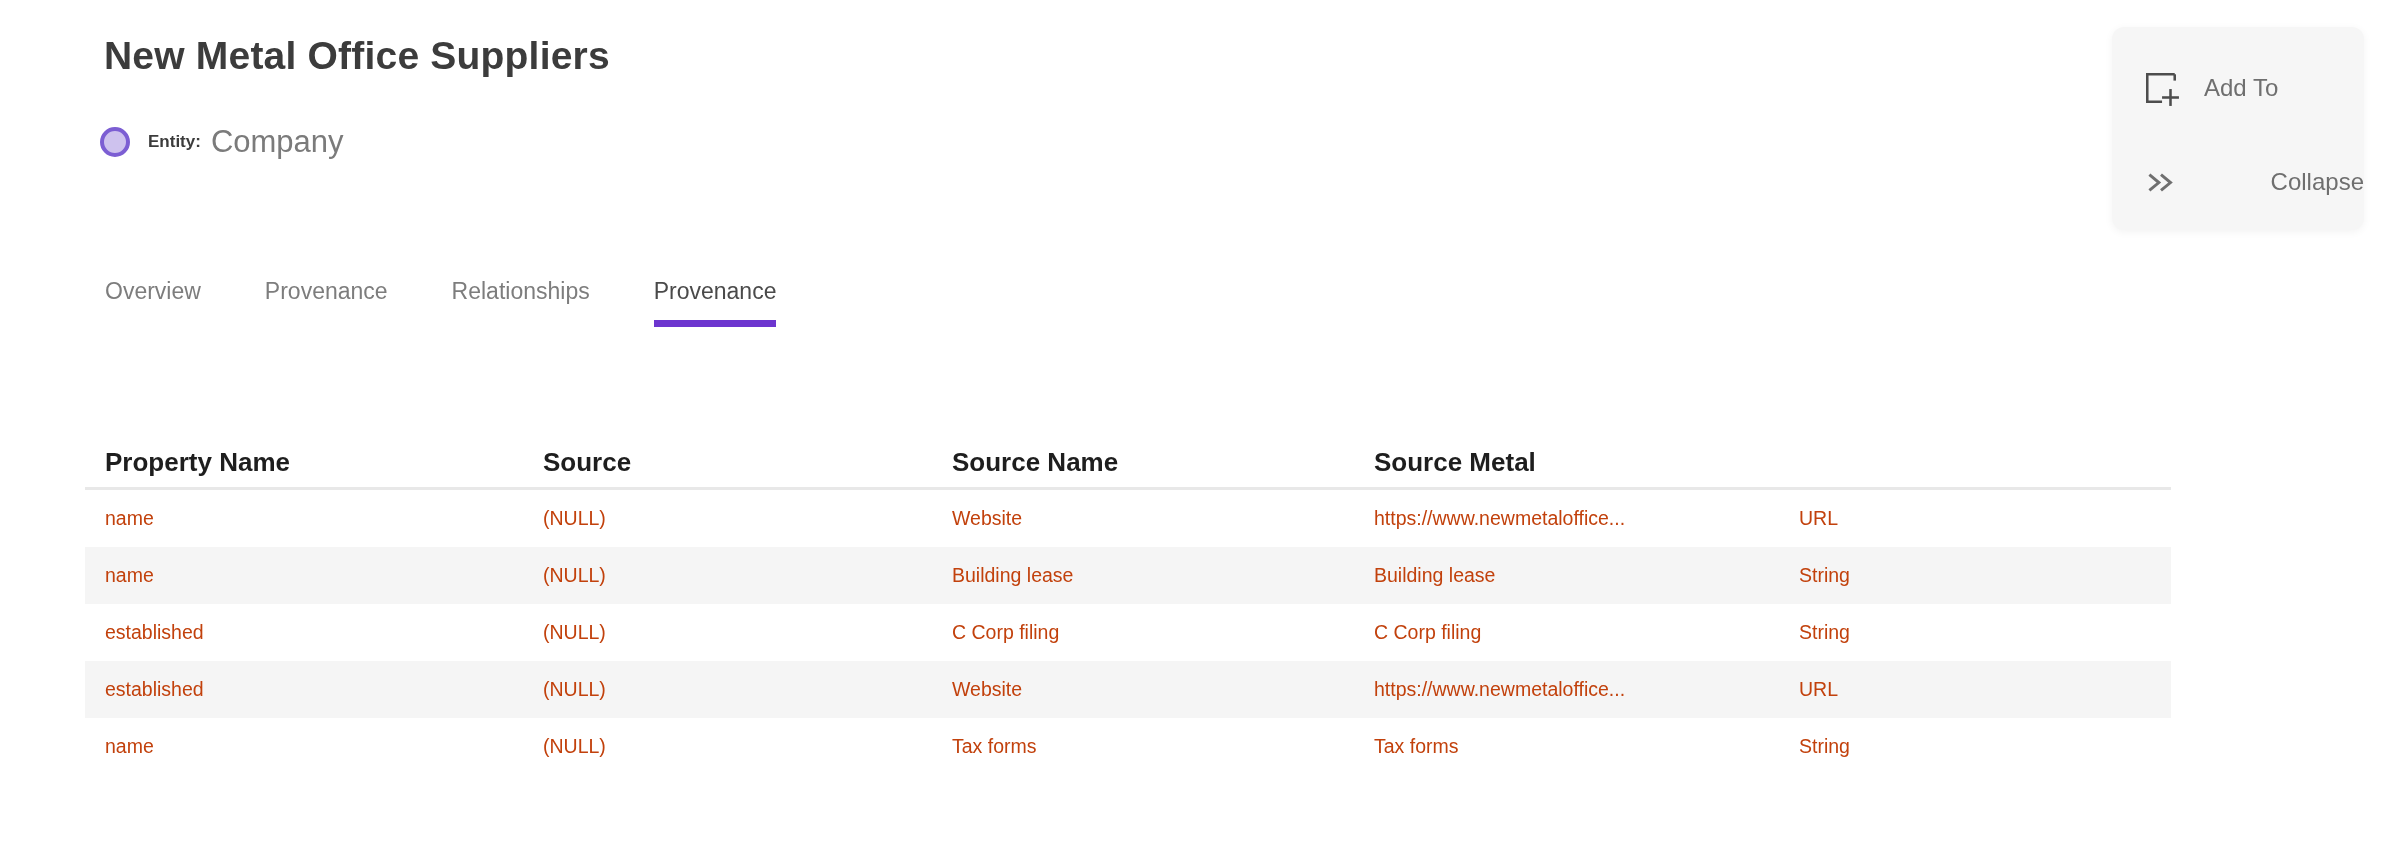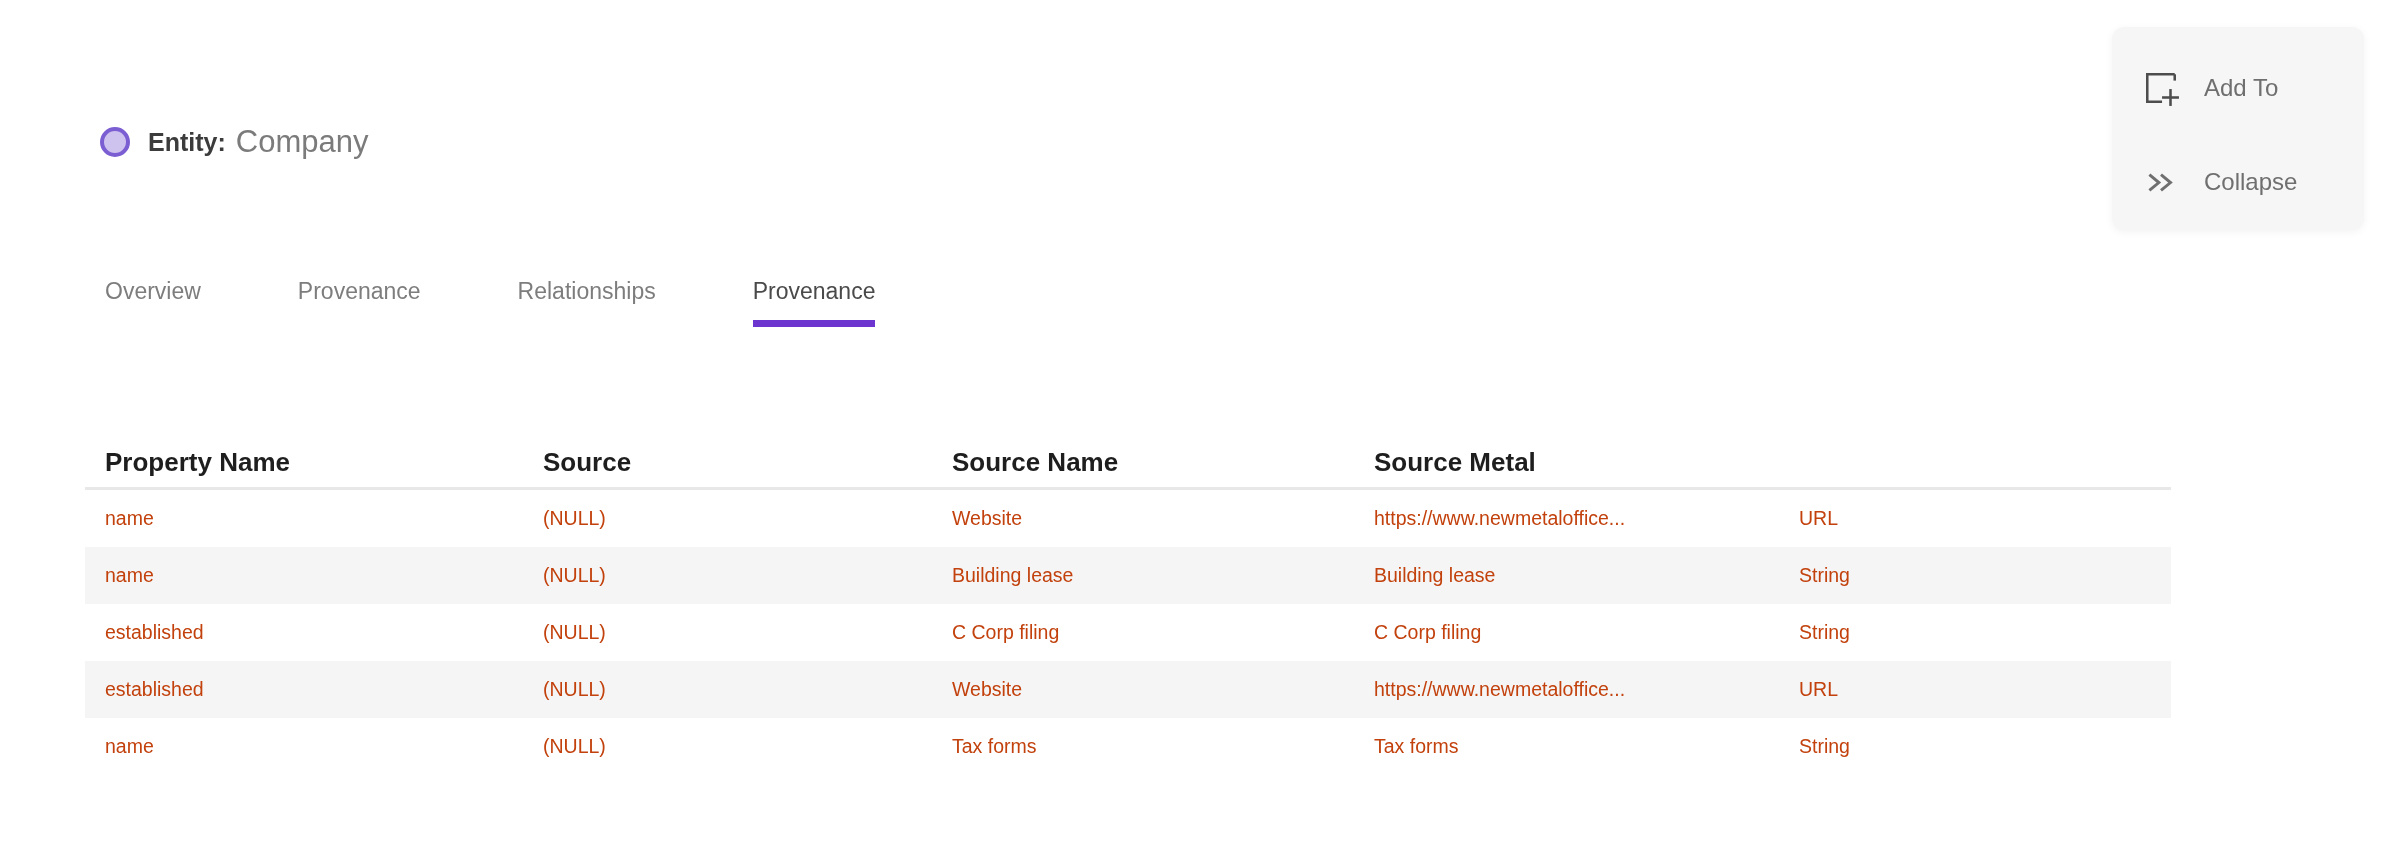--- a/index.html
+++ b/index.html
@@ -11,40 +11,40 @@
   
   .page-title {
     position:absolute; left:104px; top:34px;
     font-size:39px; font-weight:700; color:#3c3c3c; letter-spacing:0.2px;
   }
   .entity-row { position:absolute; left:100px; top:126px; display:flex; align-items:center; height:32px; }
   .entity-circle {
     width:22px; height:22px; border-radius:50%;
     background:#cec2ee; border:4px solid #7c5ed3; margin-right:18px; flex:0 0 auto;
   }
-  .entity-label { font-size:25px; font-weight:700; color:#3c3c3c; margin-right:10px; }
+  .entity-label { font-size:17px; font-weight:700; color:#3c3c3c; margin-right:10px; }
   .entity-value { font-size:31px; color:#7b7b7b; }
 
   
   .actions-panel {
     position:absolute; left:2112px; top:27px; width:252px; height:203px;
     background:#f6f6f6; border-radius:12px; box-shadow:0 2px 8px rgba(0,0,0,0.05);
   }
   .action-btn {
     position:absolute; left:0; width:100%; height:66px;
     display:flex; align-items:center; padding:0 0 0 30px; box-sizing:border-box;
     background:transparent; border:none; cursor:pointer; text-align:left;
   }
   .action-add { top:28px; }
-  .action-collapse { top:122px; }
+  .action-collapse { top:122px;justify-content:space-between; }
   .action-icon { width:38px; height:38px; margin-right:24px; flex:0 0 auto; }
   .action-label { font-size:24px; color:#6f6f6f; font-family:"Liberation Sans", sans-serif; }
 
   
-  .tabs { position:absolute; left:105px; top:278px; display:flex; gap:97px; }
+  .tabs { position:absolute; left:105px; top:278px; display:flex; gap:64px; }
   .tab { font-size:23px; color:#7d7d7d; padding-bottom:15px; cursor:pointer; border-bottom:7px solid transparent; }
   .tab.active { color:#4a4a4a; border-bottom-color:#6d35cf; }
 
   
   .table { position:absolute; left:85px; top:438px; width:2086px; }
   .thead {
     display:grid; grid-template-columns:438px 409px 422px 425px 1fr;
     height:49px; align-items:center; border-bottom:3px solid #e8e8e8;
   }
   .th { font-size:26px; font-weight:700; color:#1e1e1e; padding-left:20px; white-space:nowrap; }
@@ -53,20 +53,21 @@
     height:57px; align-items:center;
   }
   .tbody .tr:nth-child(even) { background:#f5f5f5; }
   .td { font-size:19.5px; color:#c2410c; padding-left:20px; white-space:nowrap; overflow:hidden; }
 </style>
 </head>
 <body>
 
 <div class="page">
 
+  <div class="page-title">New Metal Office Suppliers</div>
 
   <div class="entity-row">
     <span class="entity-circle"></span>
     <span class="entity-label">Entity:</span>
     <span class="entity-value">Company</span>
   </div>
 
   <div class="actions-panel">
     <button class="action-btn action-add">
       <svg class="action-icon" viewBox="0 0 36 36" fill="none" stroke="#4d4d4d" stroke-width="2.4">

